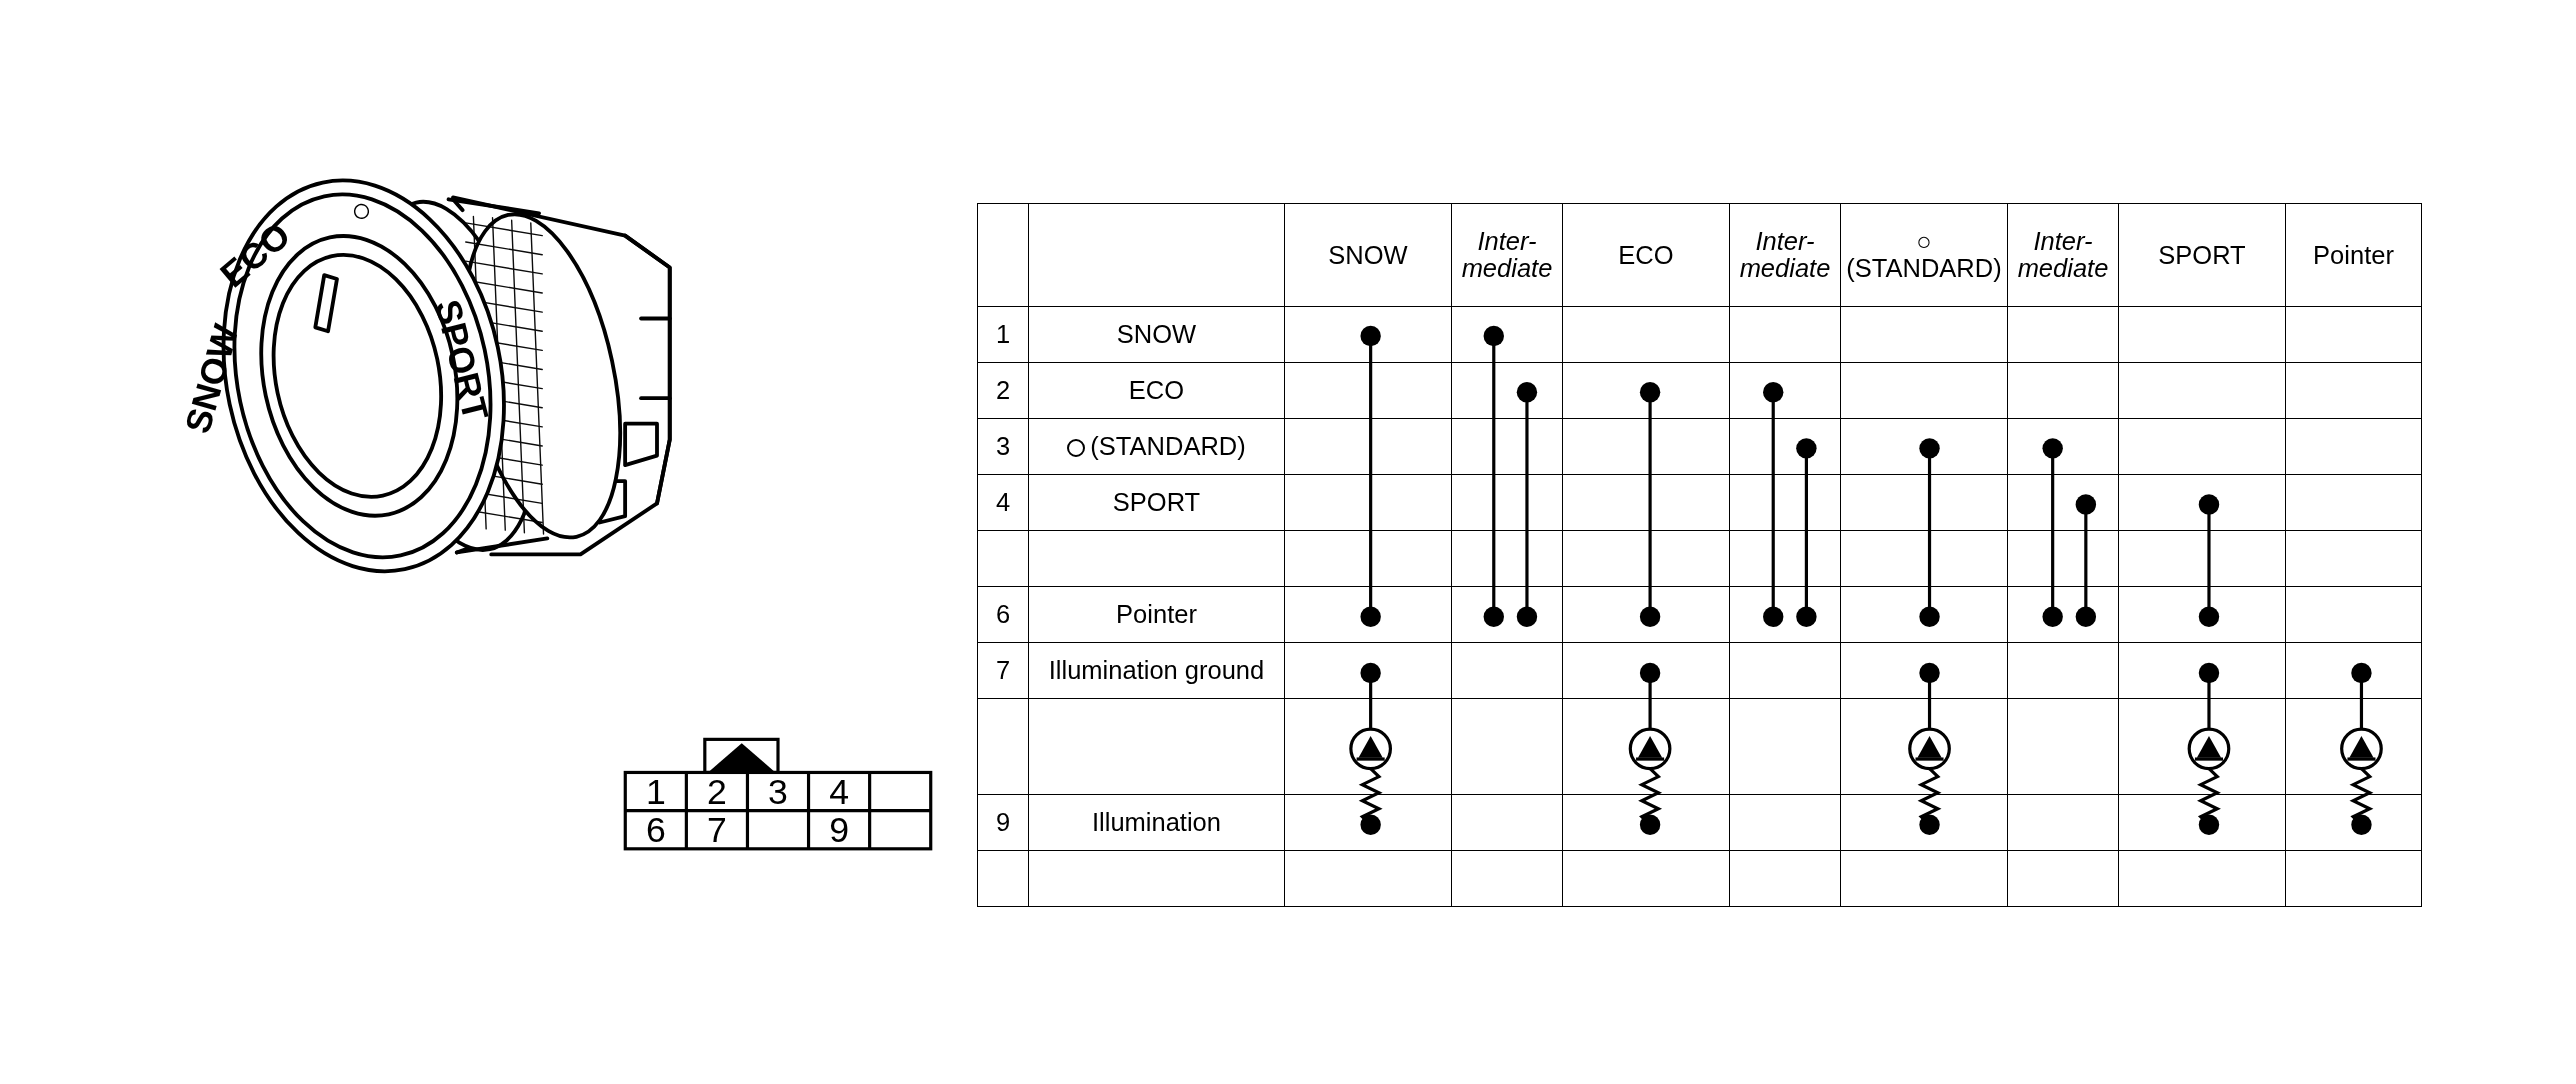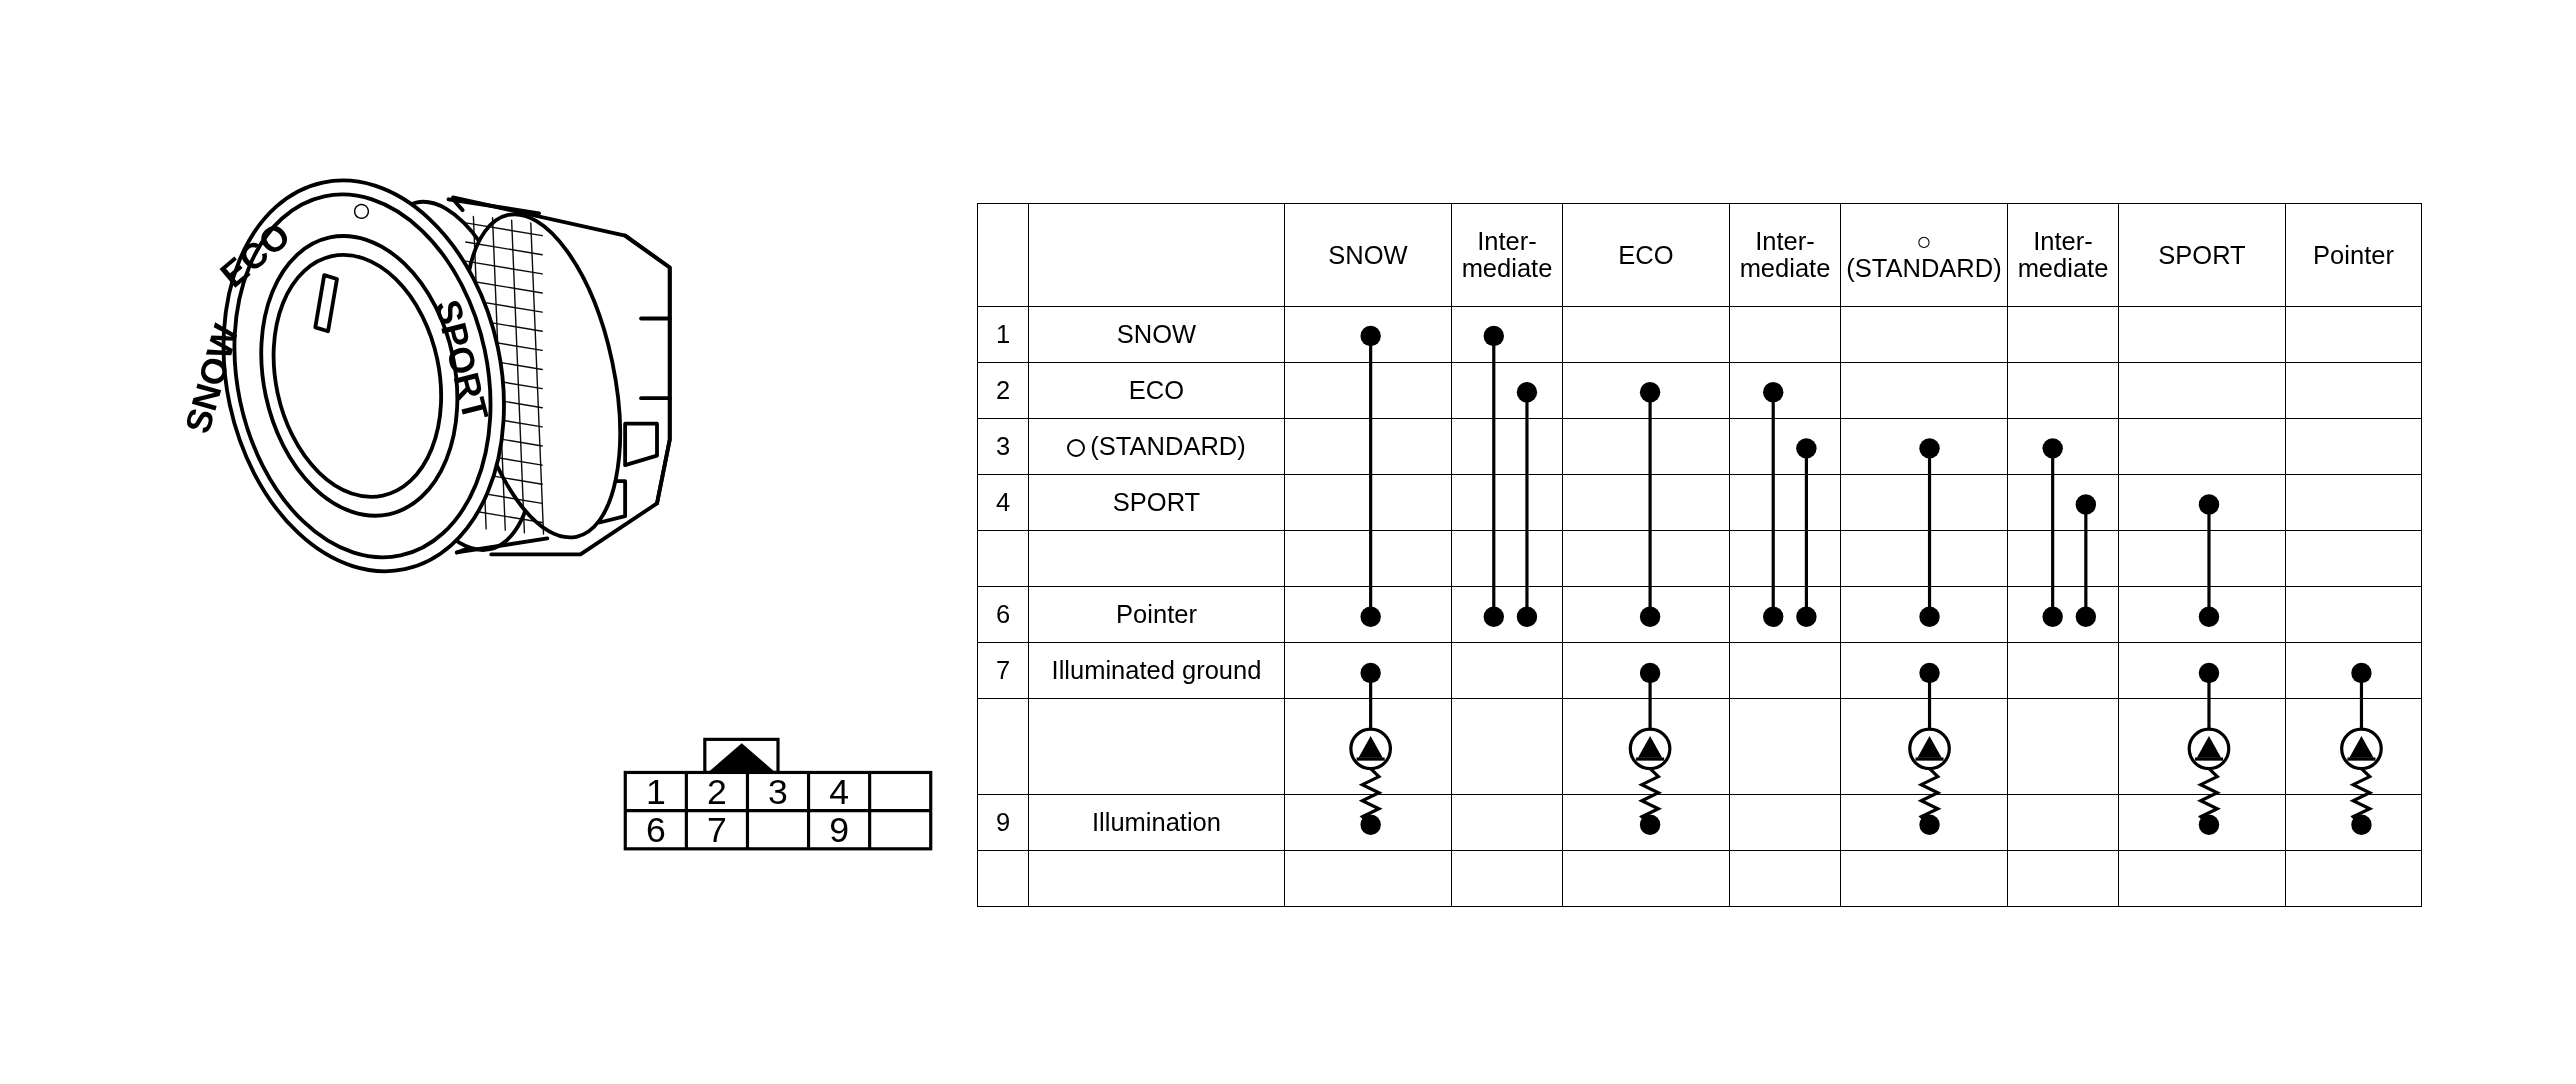--- a/index.html
+++ b/index.html
@@ -57,21 +57,21 @@
     text-align: center;
     vertical-align: middle;
     font-weight: normal;
     font-size: 25.5px;
     line-height: 1.05;
     position: relative;
   }
   .col-num { width: 50px; }
   .col-name { width: 255px; }
   .col-state { width: 166px; }
-  .col-state-narrow { width: 110px; }
+  .col-state-narrow { width: 110px; font-style: italic; }
   .col-pointer { width: 135px; }
 
   thead td, thead th {
     height: 102px;
     font-size: 29px;
   }
   thead td.small, thead th.small {
     font-size: 23px;
   }
   .row-std { height: 56px; }
@@ -283,21 +283,21 @@
         <td></td>
         <td></td>
         <td></td>
         <td></td>
         <td></td>
         <td></td>
         <td></td>
       </tr>
       <tr class="row-std">
         <td>7</td>
-        <td class="rowname small">Illuminated ground</td>
+        <td class="rowname small">Illumination ground</td>
         <td></td>
         <td></td>
         <td></td>
         <td></td>
         <td></td>
         <td></td>
         <td></td>
         <td></td>
       </tr>
       <tr class="row-tall">

